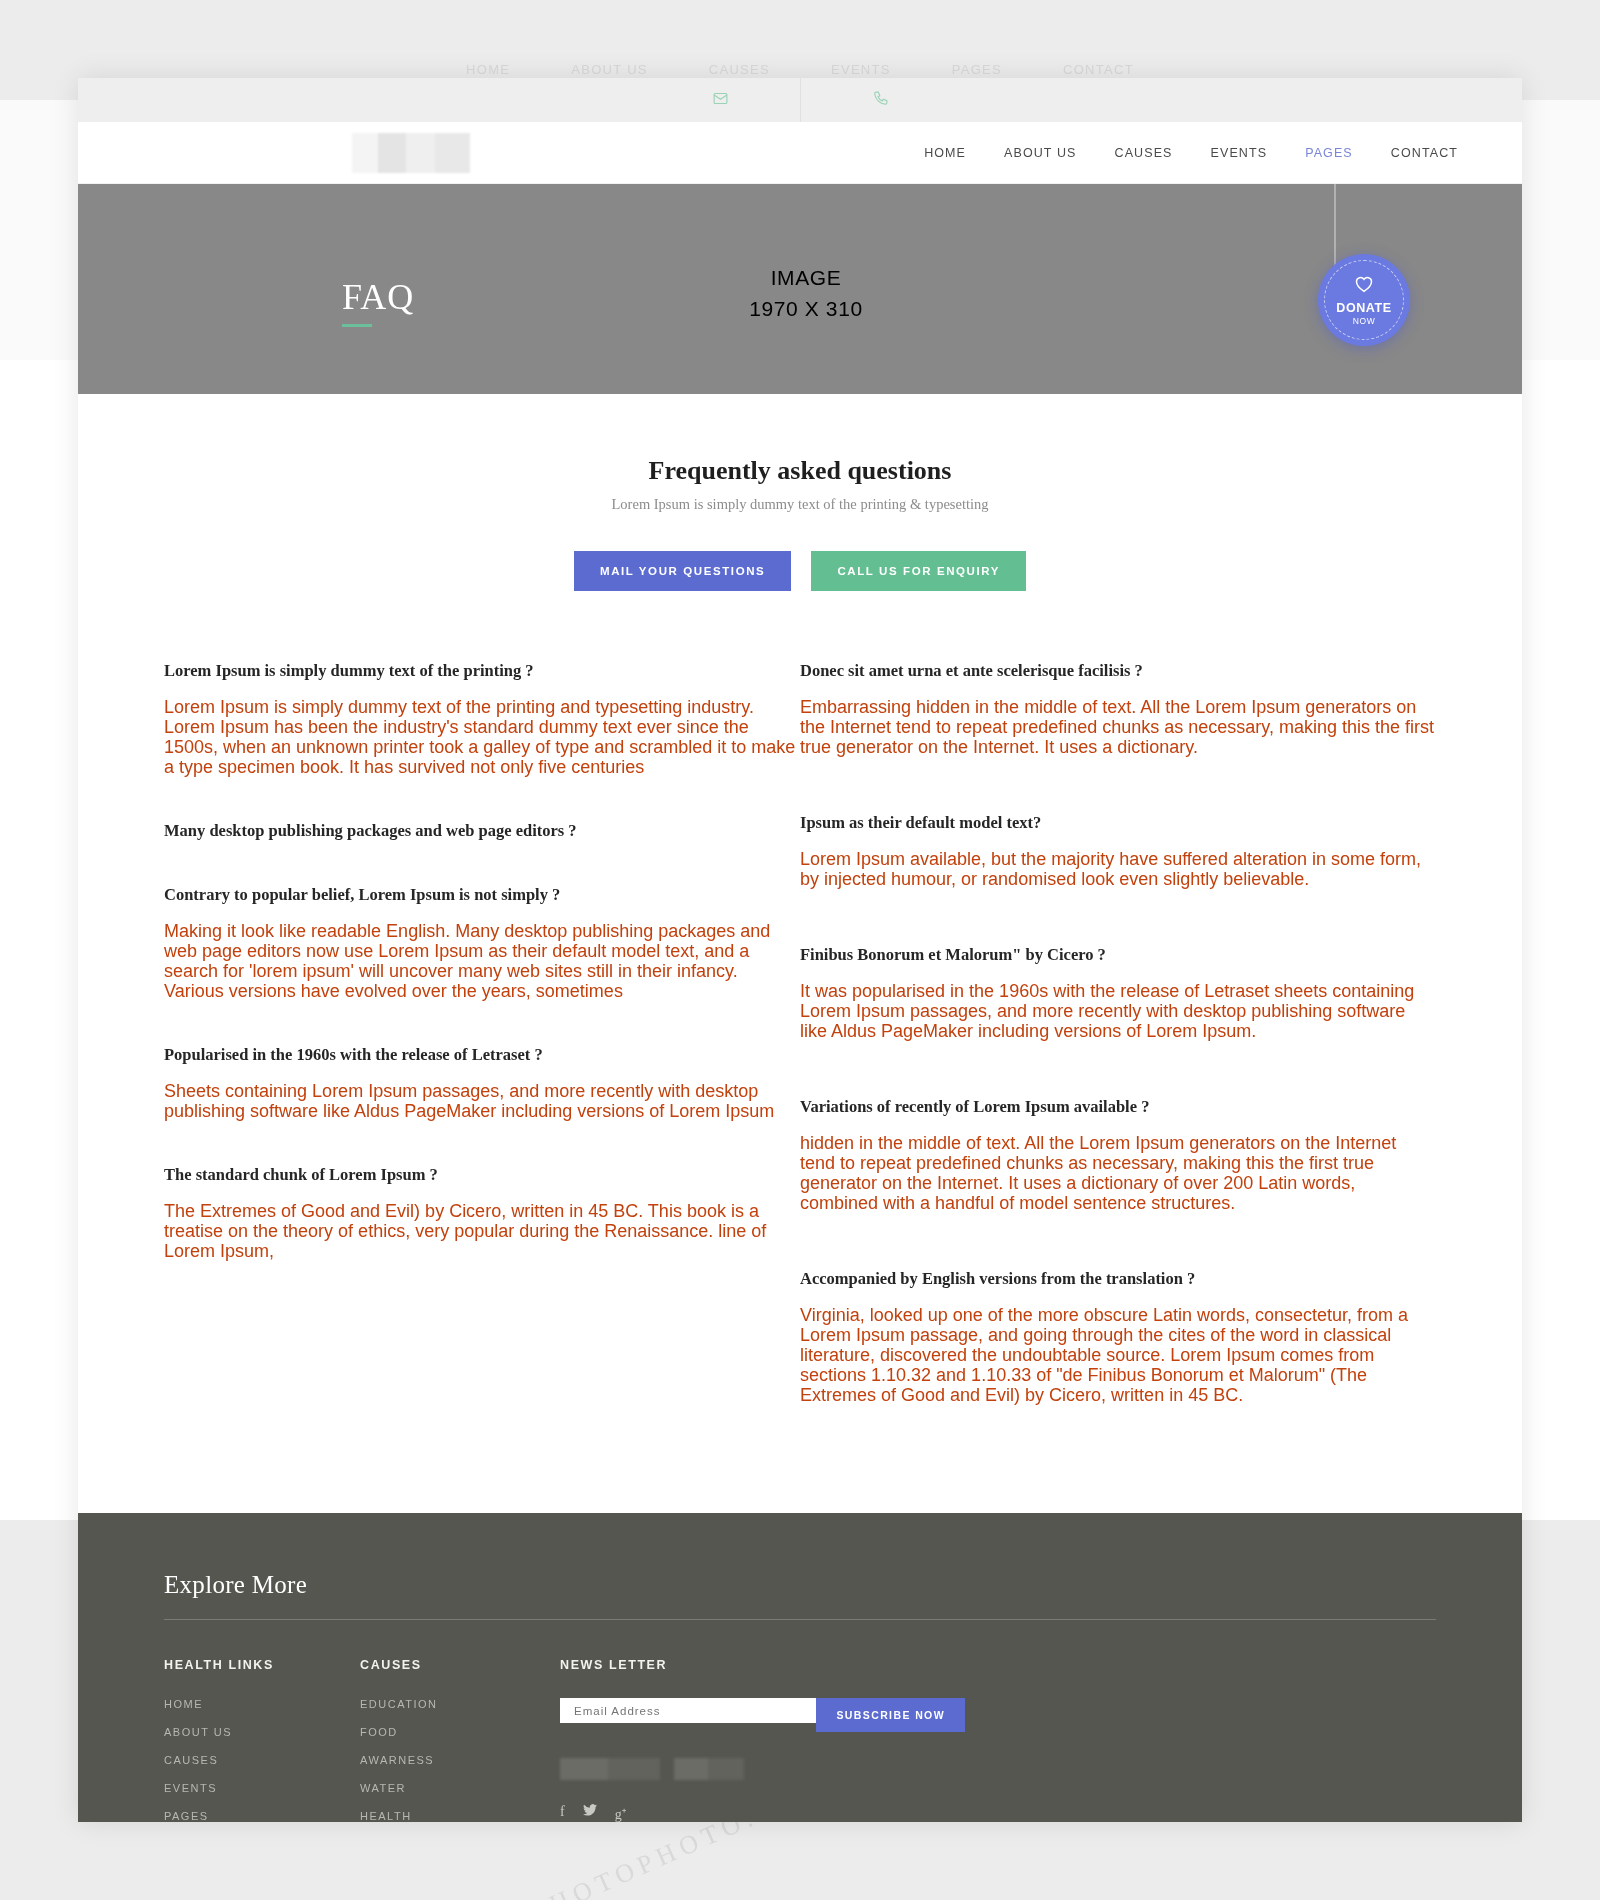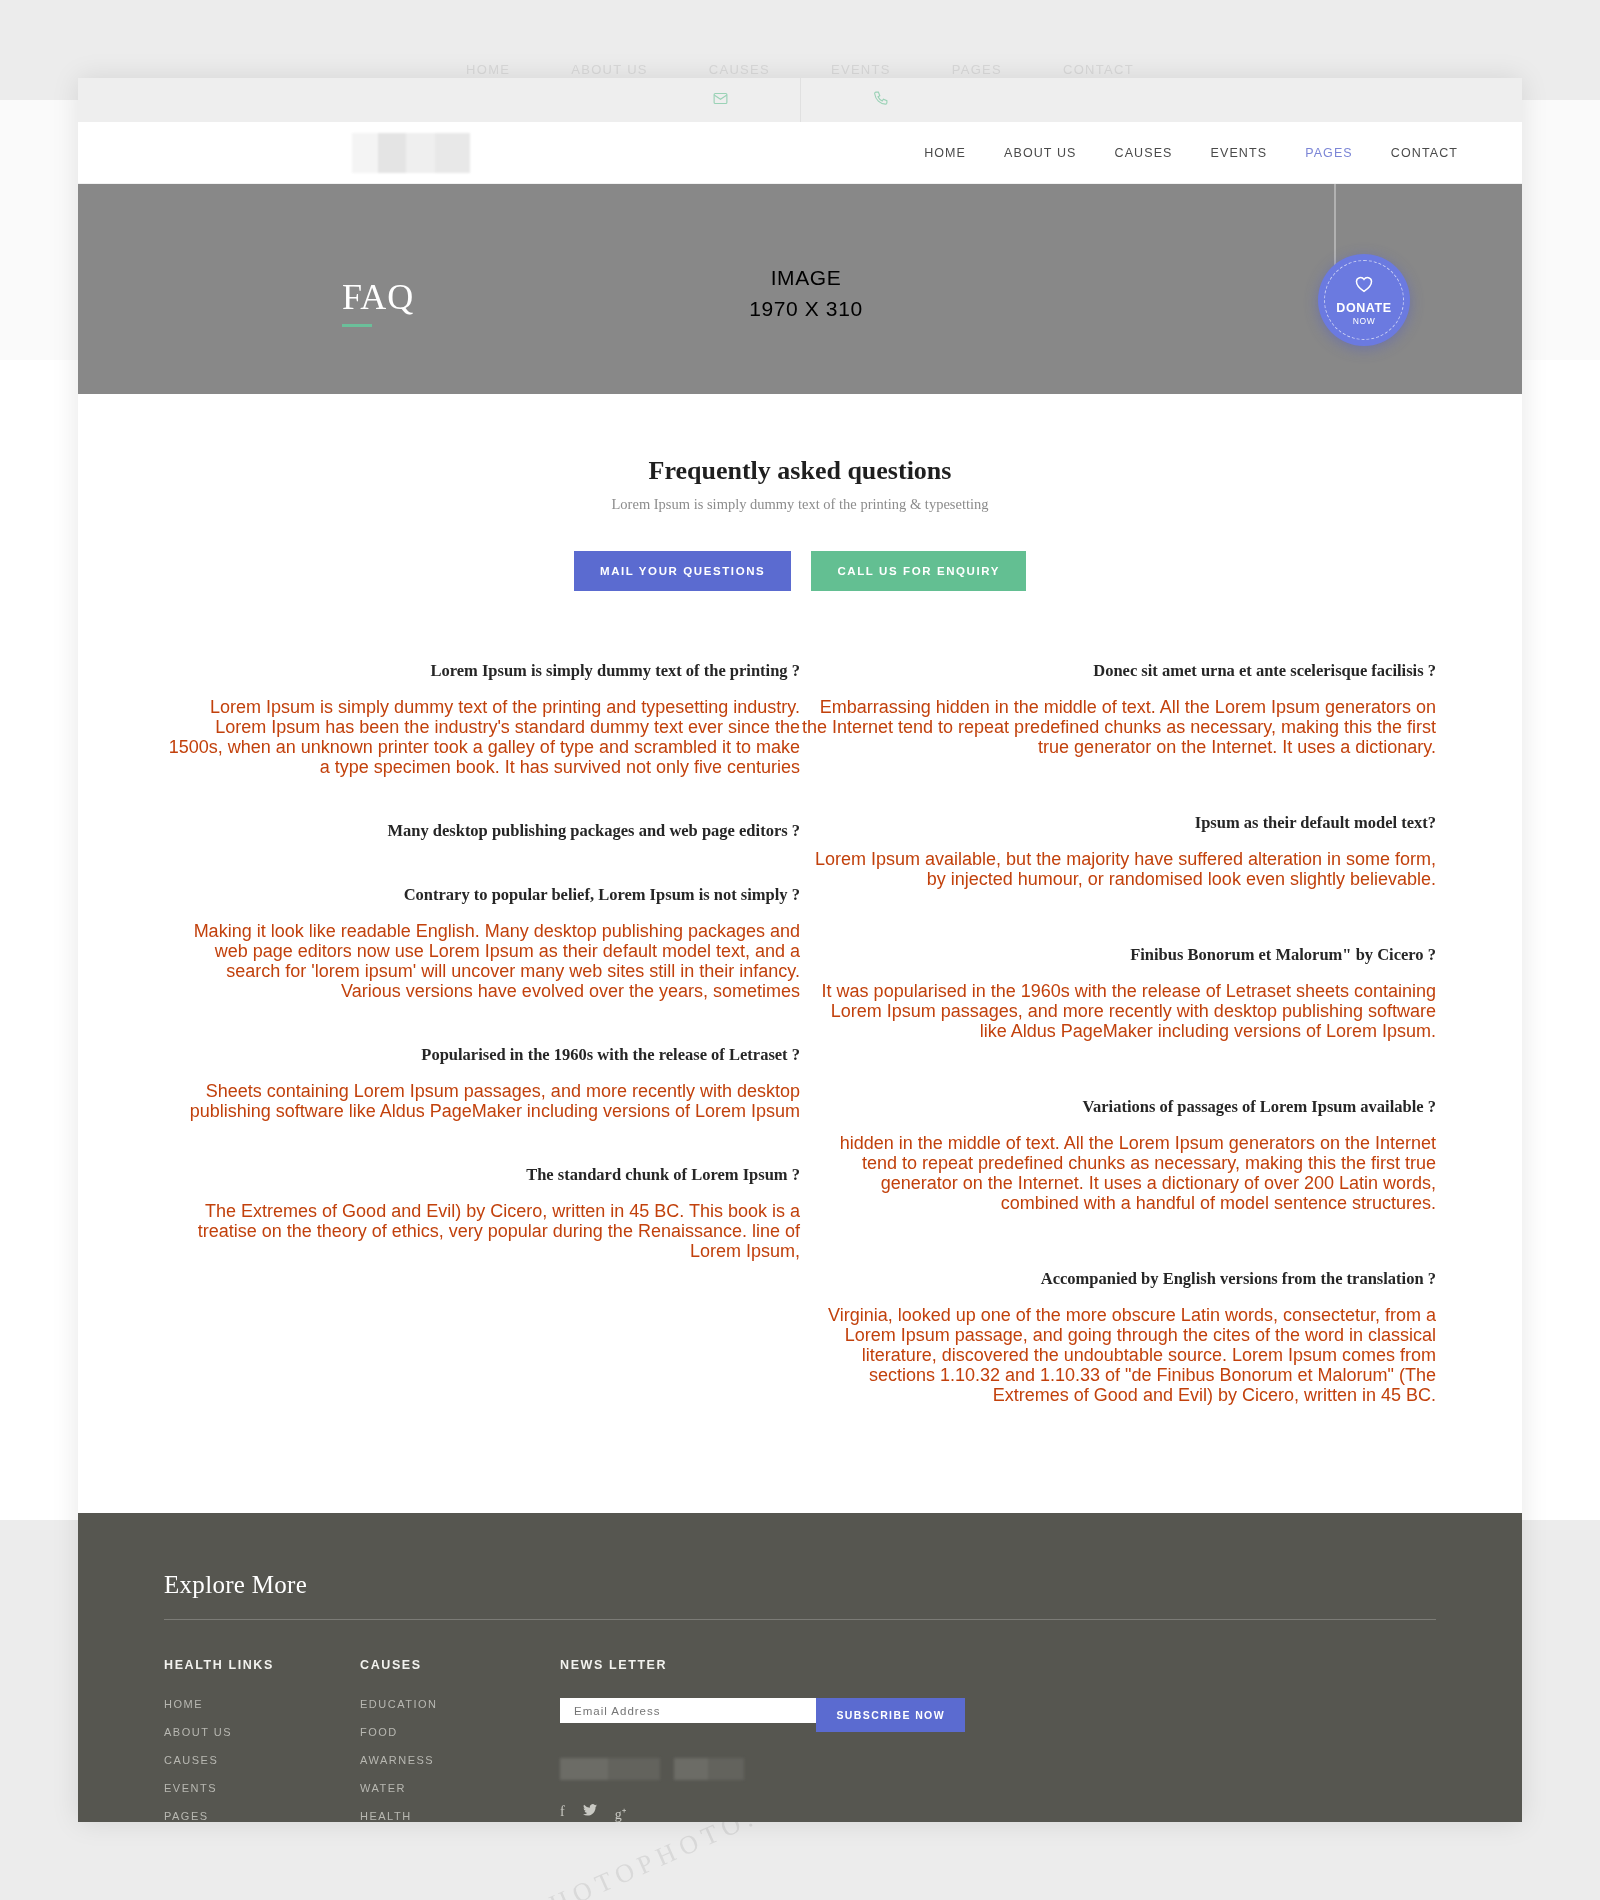--- a/index.html
+++ b/index.html
@@ -151,21 +151,21 @@
     border: 0; color: #fff; cursor: pointer;
     font-size: 11.5px; letter-spacing: 1.6px; font-weight: bold;
     padding: 14px 26px;
     font-family: "Liberation Sans", sans-serif;
   }
   .cta.blue  { background: #5b6bd0; }
   .cta.green { background: #63bf92; }
 
   .faq-grid {
     display: grid; grid-template-columns: 1fr 1fr;
-    margin-top: 70px; padding: 0 22px; text-align: right;
+    margin-top: 70px; padding: 0 22px;
   }
   .faq-item { margin-bottom: 44px; }
   .faq-q {
     font-family: "Liberation Serif", serif;
     font-size: 16.5px; color: #262626; font-weight: bold;
     margin-bottom: 16px;
   }
   .faq-a {
     font-size: 18px; line-height: 20px; color: #c2410c;
   }
@@ -347,21 +347,21 @@
           </div>
           <div class="faq-item">
             <div class="faq-q">Ipsum as their default model text?</div>
             <div class="faq-a">Lorem Ipsum available, but the majority have suffered alteration in some form, by injected humour, or randomised look even slightly believable.</div>
           </div>
           <div class="faq-item">
             <div class="faq-q">Finibus Bonorum et Malorum" by Cicero ?</div>
             <div class="faq-a">It was popularised in the 1960s with the release of Letraset sheets containing Lorem Ipsum passages, and more recently with desktop publishing software like Aldus PageMaker including versions of Lorem Ipsum.</div>
           </div>
           <div class="faq-item">
-            <div class="faq-q">Variations of passages of Lorem Ipsum available ?</div>
+            <div class="faq-q">Variations of recently of Lorem Ipsum available ?</div>
             <div class="faq-a">hidden in the middle of text. All the Lorem Ipsum generators on the Internet tend to repeat predefined chunks as necessary, making this the first true generator on the Internet. It uses a dictionary of over 200 Latin words, combined with a handful of model sentence structures.</div>
           </div>
           <div class="faq-item">
             <div class="faq-q">Accompanied by English versions from the translation ?</div>
             <div class="faq-a">Virginia, looked up one of the more obscure Latin words, consectetur, from a Lorem Ipsum passage, and going through the cites of the word in classical literature, discovered the undoubtable source. Lorem Ipsum comes from sections 1.10.32 and 1.10.33 of "de Finibus Bonorum et Malorum" (The Extremes of Good and Evil) by Cicero, written in 45 BC.</div>
           </div>
         </div>
 
       </div>
     </div>

